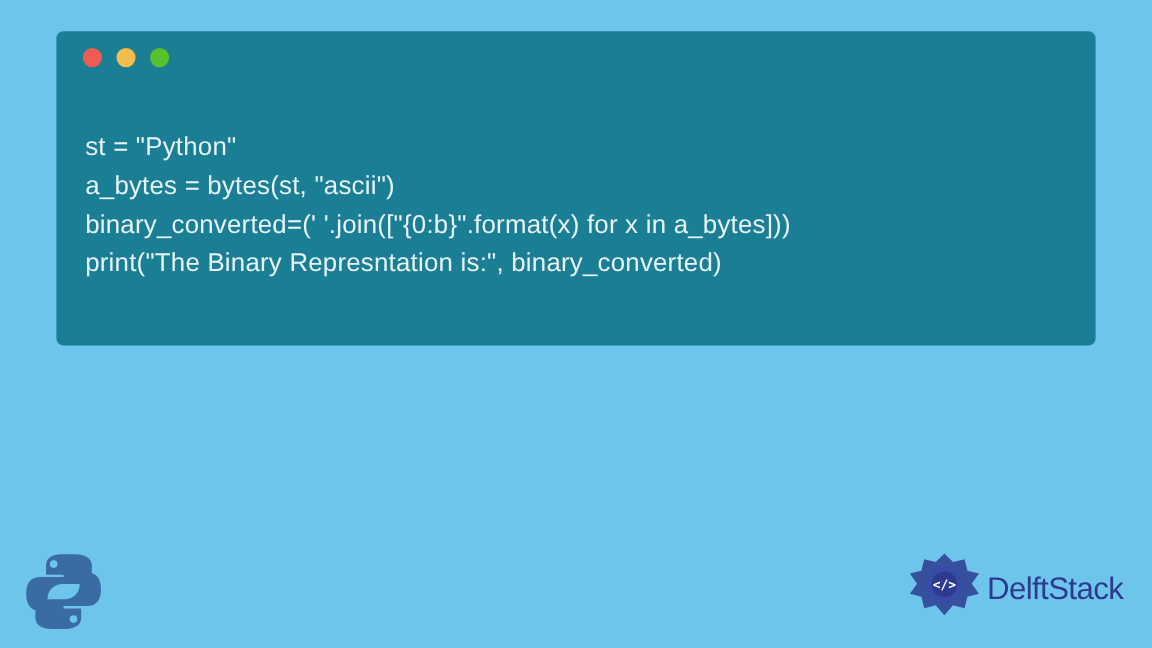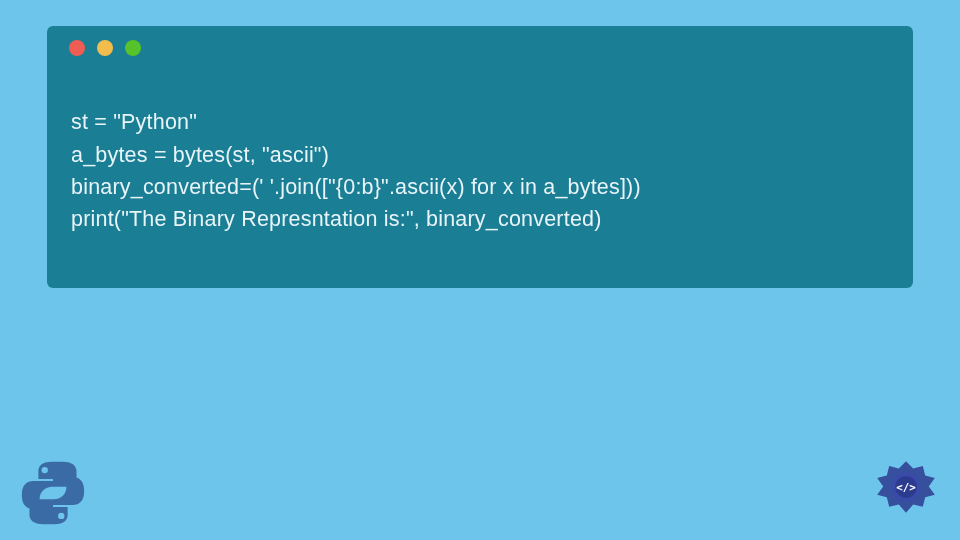--- a/index.html
+++ b/index.html
@@ -72,21 +72,21 @@
 
 <div class="code-window">
   <div class="traffic-lights">
     <div class="dot red"></div>
     <div class="dot yellow"></div>
     <div class="dot green"></div>
   </div>
   <div class="code">
 <span>st = "Python"</span>
 <span>a_bytes = bytes(st, "ascii")</span>
-<span>binary_converted=(' '.join(["{0:b}".ascii(x) for x in a_bytes]))</span>
+<span>binary_converted=(' '.join(["{0:b}".format(x) for x in a_bytes]))</span>
 <span>print("The Binary Represntation is:", binary_converted)</span>
   </div>
 </div>
 
 <div class="python-logo">
   <svg viewBox="0 0 110 110" width="70" height="70">
     <path fill="#3b6ba5" d="M54 6c-18 0-22 8-22 15v12h23v3H24c-10 0-18 6-18 22s8 22 18 22h10V64c0-11 9-19 20-19h22c9 0 16-7 16-16V21c0-8-6-15-22-15H54zm-12 8a5 5 0 1 1 0 10 5 5 0 0 1 0-10z"></path>
     <path fill="#3b6ba5" d="M56 104c18 0 22-8 22-15V77H55v-3h31c10 0 18-6 18-22s-8-22-18-22H76v16c0 11-9 19-20 19H34c-9 0-16 7-16 16v8c0 8 6 15 22 15h16zm12-8a5 5 0 1 1 0-10 5 5 0 0 1 0 10z"></path>
   </svg>
 </div>
@@ -95,13 +95,14 @@
   <div class="delft-icon">
     <svg viewBox="0 0 100 100" width="60" height="60">
       <g fill="#2d3b8f">
         <path d="M50 2 L62 14 L78 10 L82 26 L98 30 L88 44 L98 58 L82 62 L78 78 L62 74 L50 88 L38 74 L22 78 L18 62 L2 58 L12 44 L2 30 L18 26 L22 10 L38 14 Z" opacity="0.85"></path>
         <circle cx="50" cy="45" r="24" fill="#3a4aa8"></circle>
         <circle cx="50" cy="45" r="18" fill="#2d3b8f"></circle>
       </g>
       <text x="50" y="52" text-anchor="middle" fill="#ffffff" font-size="18" font-family="monospace" font-weight="bold">&lt;/&gt;</text>
     </svg>
   </div>
+  <span class="delft-text">DelftStack</span>
 </div>
 
 </body></html>

